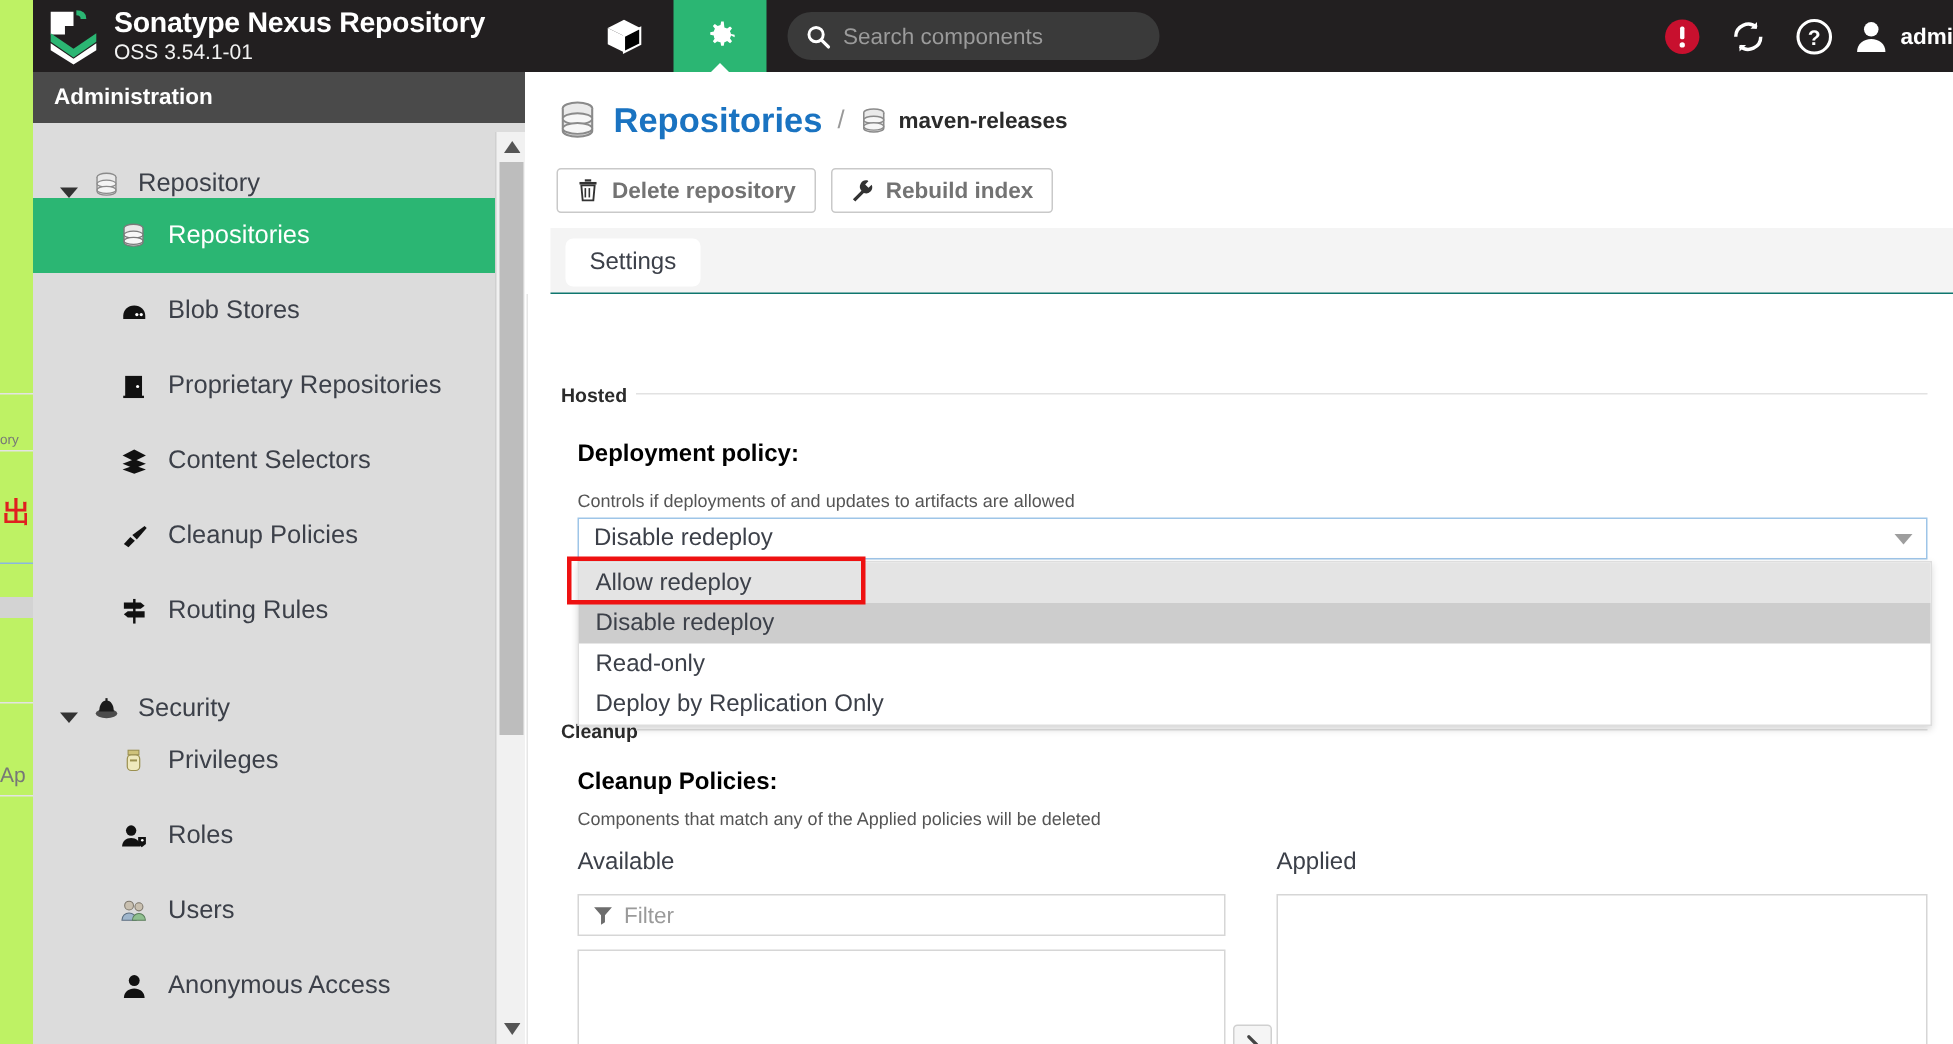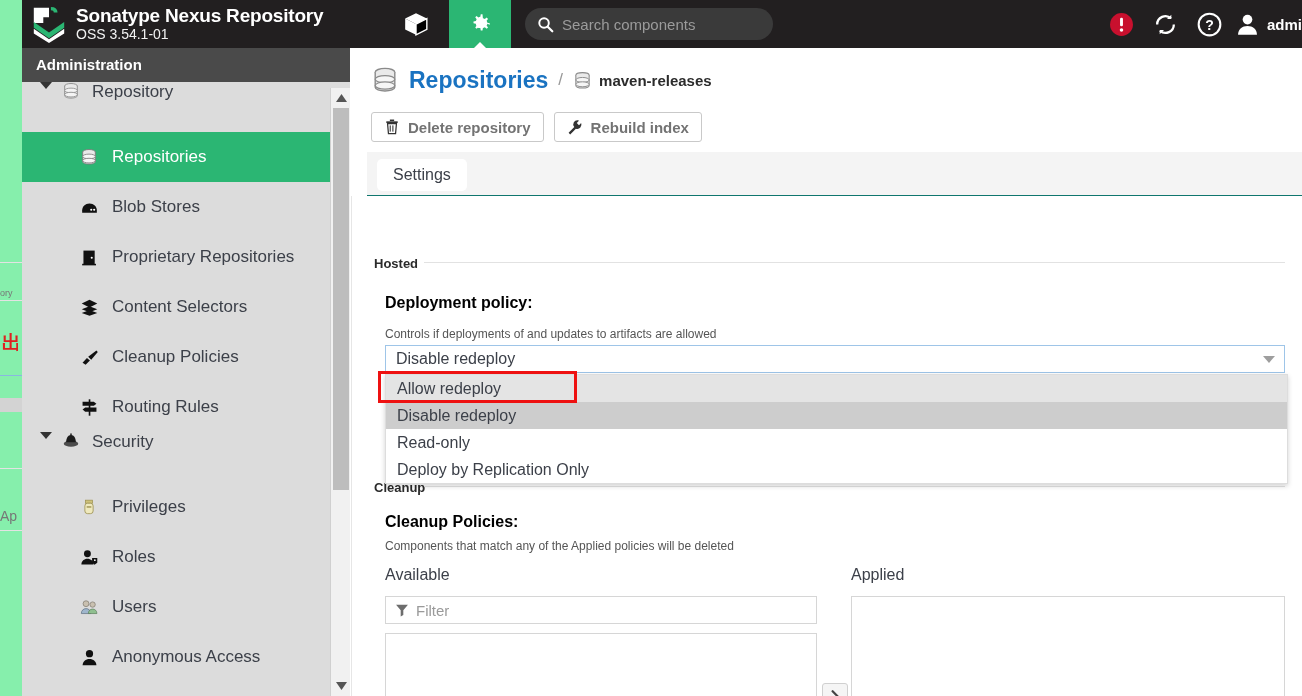--- a/index.html
+++ b/index.html
@@ -4,21 +4,21 @@
 <style>
   * { margin:0; padding:0; box-sizing:border-box; }
   html,body{
     width:1302px; height:696px; overflow:hidden;
     font-family:"Liberation Sans", sans-serif;
     background:#ffffff;
   }
   #root{ position:relative; width:1302px; height:696px; overflow:hidden; }
 
   
-  .bgfrag{ position:absolute; left:0; top:0; width:30px; height:696px; background:#86efac; overflow:hidden; }
+  .bgfrag{ position:absolute; left:0; top:0; width:30px; height:696px; background:#bef264; overflow:hidden; }
   .bgfrag .bg-dark1{ position:absolute; left:22px; top:0; width:8px; height:48px; background:#221f20; }
   .bgfrag .bg-dark2{ position:absolute; left:22px; top:48px; width:8px; height:34px; background:#4a4a4a; }
   .bgfrag .bg-dark3{ position:absolute; left:22px; top:82px; width:8px; height:26px; background:#1c1a1b; }
   .bgfrag .bg-red{ position:absolute; left:2px; top:330px; width:16px; height:26px; color:#e02020;
                    font-size:19px; font-weight:bold; line-height:26px; overflow:hidden; }
   .bgfrag .bg-blueline{ position:absolute; left:0; top:375px; width:22px; height:1px; background:#8ab7e0; }
   .bgfrag .bg-grayband{ position:absolute; left:0; top:398px; width:22px; height:14px; background:#d3d3d3; }
   .bgfrag .bg-txt1{ position:absolute; left:0; top:288px; font-size:9px; color:#777; white-space:nowrap; }
   .bgfrag .bg-txt2{ position:absolute; left:0; top:508px; font-size:14px; color:#777; white-space:nowrap; }
   .bgfrag .bg-hr{ position:absolute; left:0; width:22px; height:1px; background:#e3e3e3; }
@@ -48,21 +48,21 @@
   .hdr-ic{ width:44px; height:48px; display:flex; align-items:center; justify-content:center; }
   .user-ic{ display:flex; align-items:center; margin-left:2px; }
   .user-name{ color:#ffffff; font-size:15px; font-weight:bold; margin-left:6px; white-space:nowrap; }
 
   
   .adminbar{ position:absolute; left:22px; top:48px; width:328px; height:34px; background:#4a4a4a; }
   .adminbar span{ color:#ffffff; font-size:15px; font-weight:bold; line-height:34px; padding-left:14px;margin-top:47px; }
 
   
   .sidebar{ position:absolute; left:22px; top:82px; width:328px; height:614px; background:#dcdcdc; overflow:hidden; }
-  .sb-group{ height:50px; display:flex; align-items:flex-start; padding-left:18px; }
+  .sb-group{ height:50px; display:flex; align-items:flex-end; padding-left:18px; }
   .sb-group .tri{ width:0;height:0;border-left:6px solid transparent;border-right:6px solid transparent;
                   border-top:7px solid #333; margin-right:10px; }
   .sb-group .gicon{ width:20px; margin-right:10px; display:flex; align-items:center; }
   .sb-group .glabel{ font-size:17px; color:#3c4049; }
 
   .sb-item{ height:50px; display:flex; align-items:center; padding-left:58px; }
   .sb-item.active{ background:#2bb673; }
   .sb-item .iicon{ width:22px; margin-right:10px; display:flex; align-items:center; }
   .sb-item .ilabel{ font-size:17px; color:#3c4049; white-space:nowrap; }
   .sb-item.active .ilabel{ color:#ffffff; }

